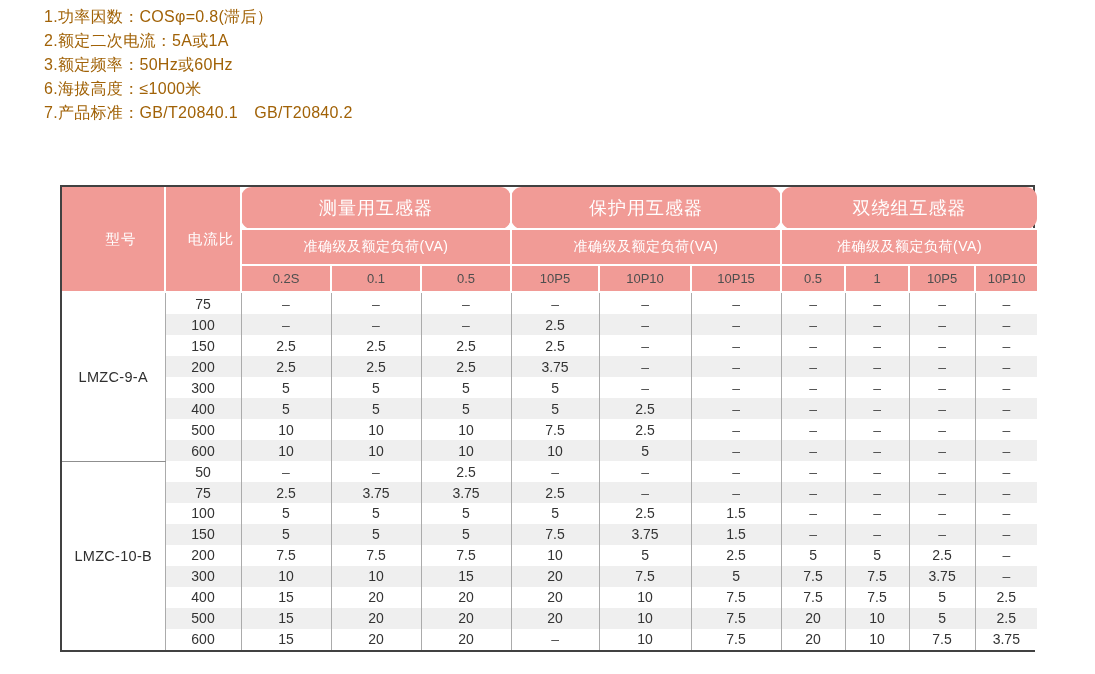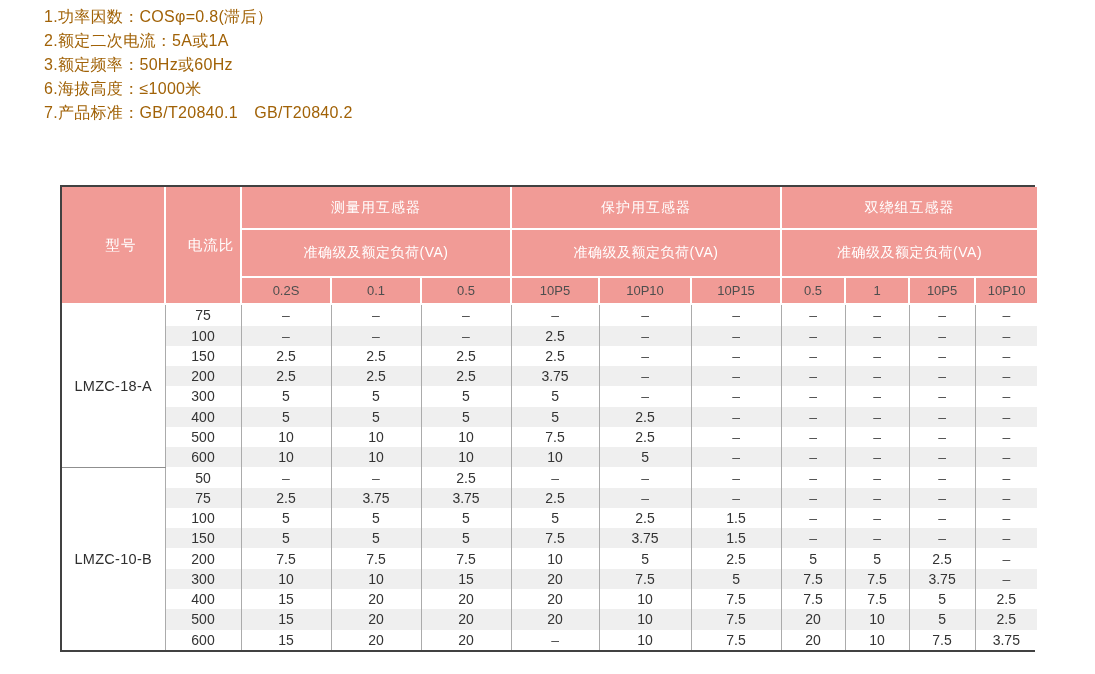--- a/index.html
+++ b/index.html
@@ -47,24 +47,24 @@
     border: hidden; 
   }
   .spec-table th {
     background: #f19b96;
     border: 2px solid #ffffff;
     font-weight: normal;
     text-align: center;
     vertical-align: middle;
   }
   .spec-table thead tr.row-title   { height: 42px; }
-  .spec-table thead tr.row-sub     { height: 48px; }
+  .spec-table thead tr.row-sub     { height: 36px; }
   .spec-table thead tr.row-cols    { height: 27px; }
   .th-main   { color: #ffffff; font-size: 14.5px; letter-spacing: 1px; padding-left: 16px; }
-  .th-group  { color: #ffffff; font-size: 14px;  letter-spacing: 1px; }
+  .th-group  { color: #ffffff; font-size: 18px;  letter-spacing: 1px; border-radius: 11px; }
   .th-sub    { color: #ffffff; font-size: 14px;  letter-spacing: 0.5px; }
   .th-col    { color: #4e4e4e; font-size: 13px; }
 
   .spec-table td {
     text-align: center;
     vertical-align: middle;
     font-size: 14px;
     color: #333333;
     border-left: 1px solid #ababab;
   }
@@ -130,21 +130,21 @@
           <th class="th-col">10P10</th>
           <th class="th-col">10P15</th>
           <th class="th-col">0.5</th>
           <th class="th-col">1</th>
           <th class="th-col">10P5</th>
           <th class="th-col">10P10</th>
         </tr>
       </thead>
       <tbody>
           <tr>
-            <td class="model-cell model-a" rowspan="8">LMZC-18-A</td>
+            <td class="model-cell model-a" rowspan="8">LMZC-9-A</td>
             <td>75</td>
             <td class="dash">–</td>
             <td class="dash">–</td>
             <td class="dash">–</td>
             <td class="dash">–</td>
             <td class="dash">–</td>
             <td class="dash">–</td>
             <td class="dash">–</td>
             <td class="dash">–</td>
             <td class="dash">–</td>

